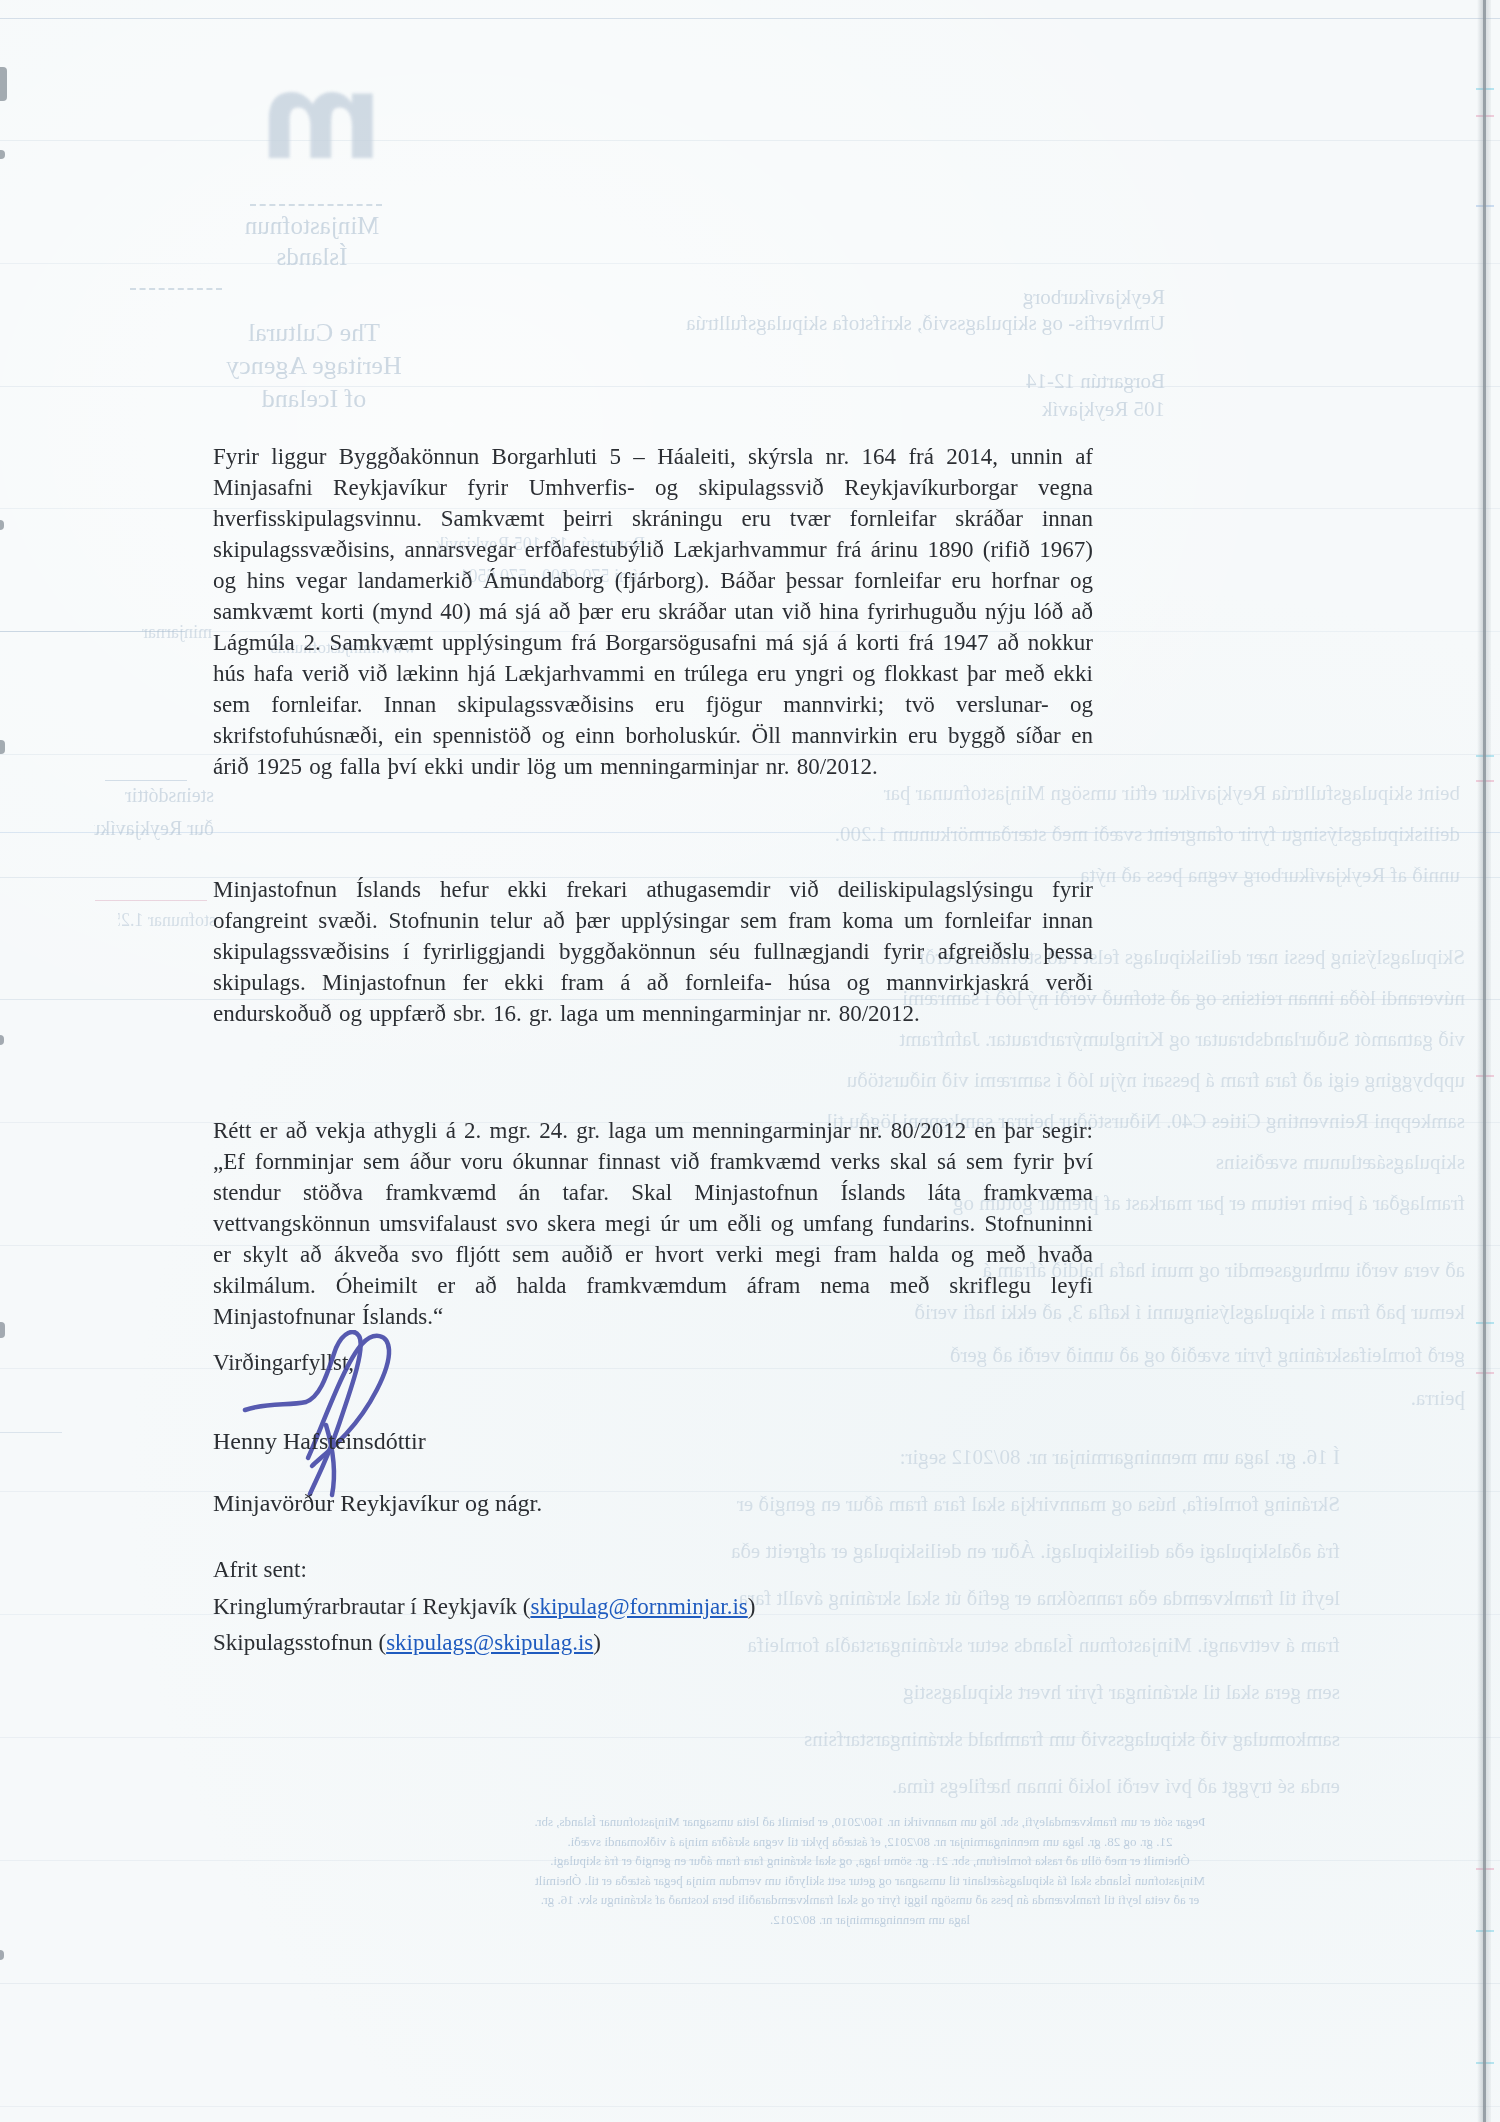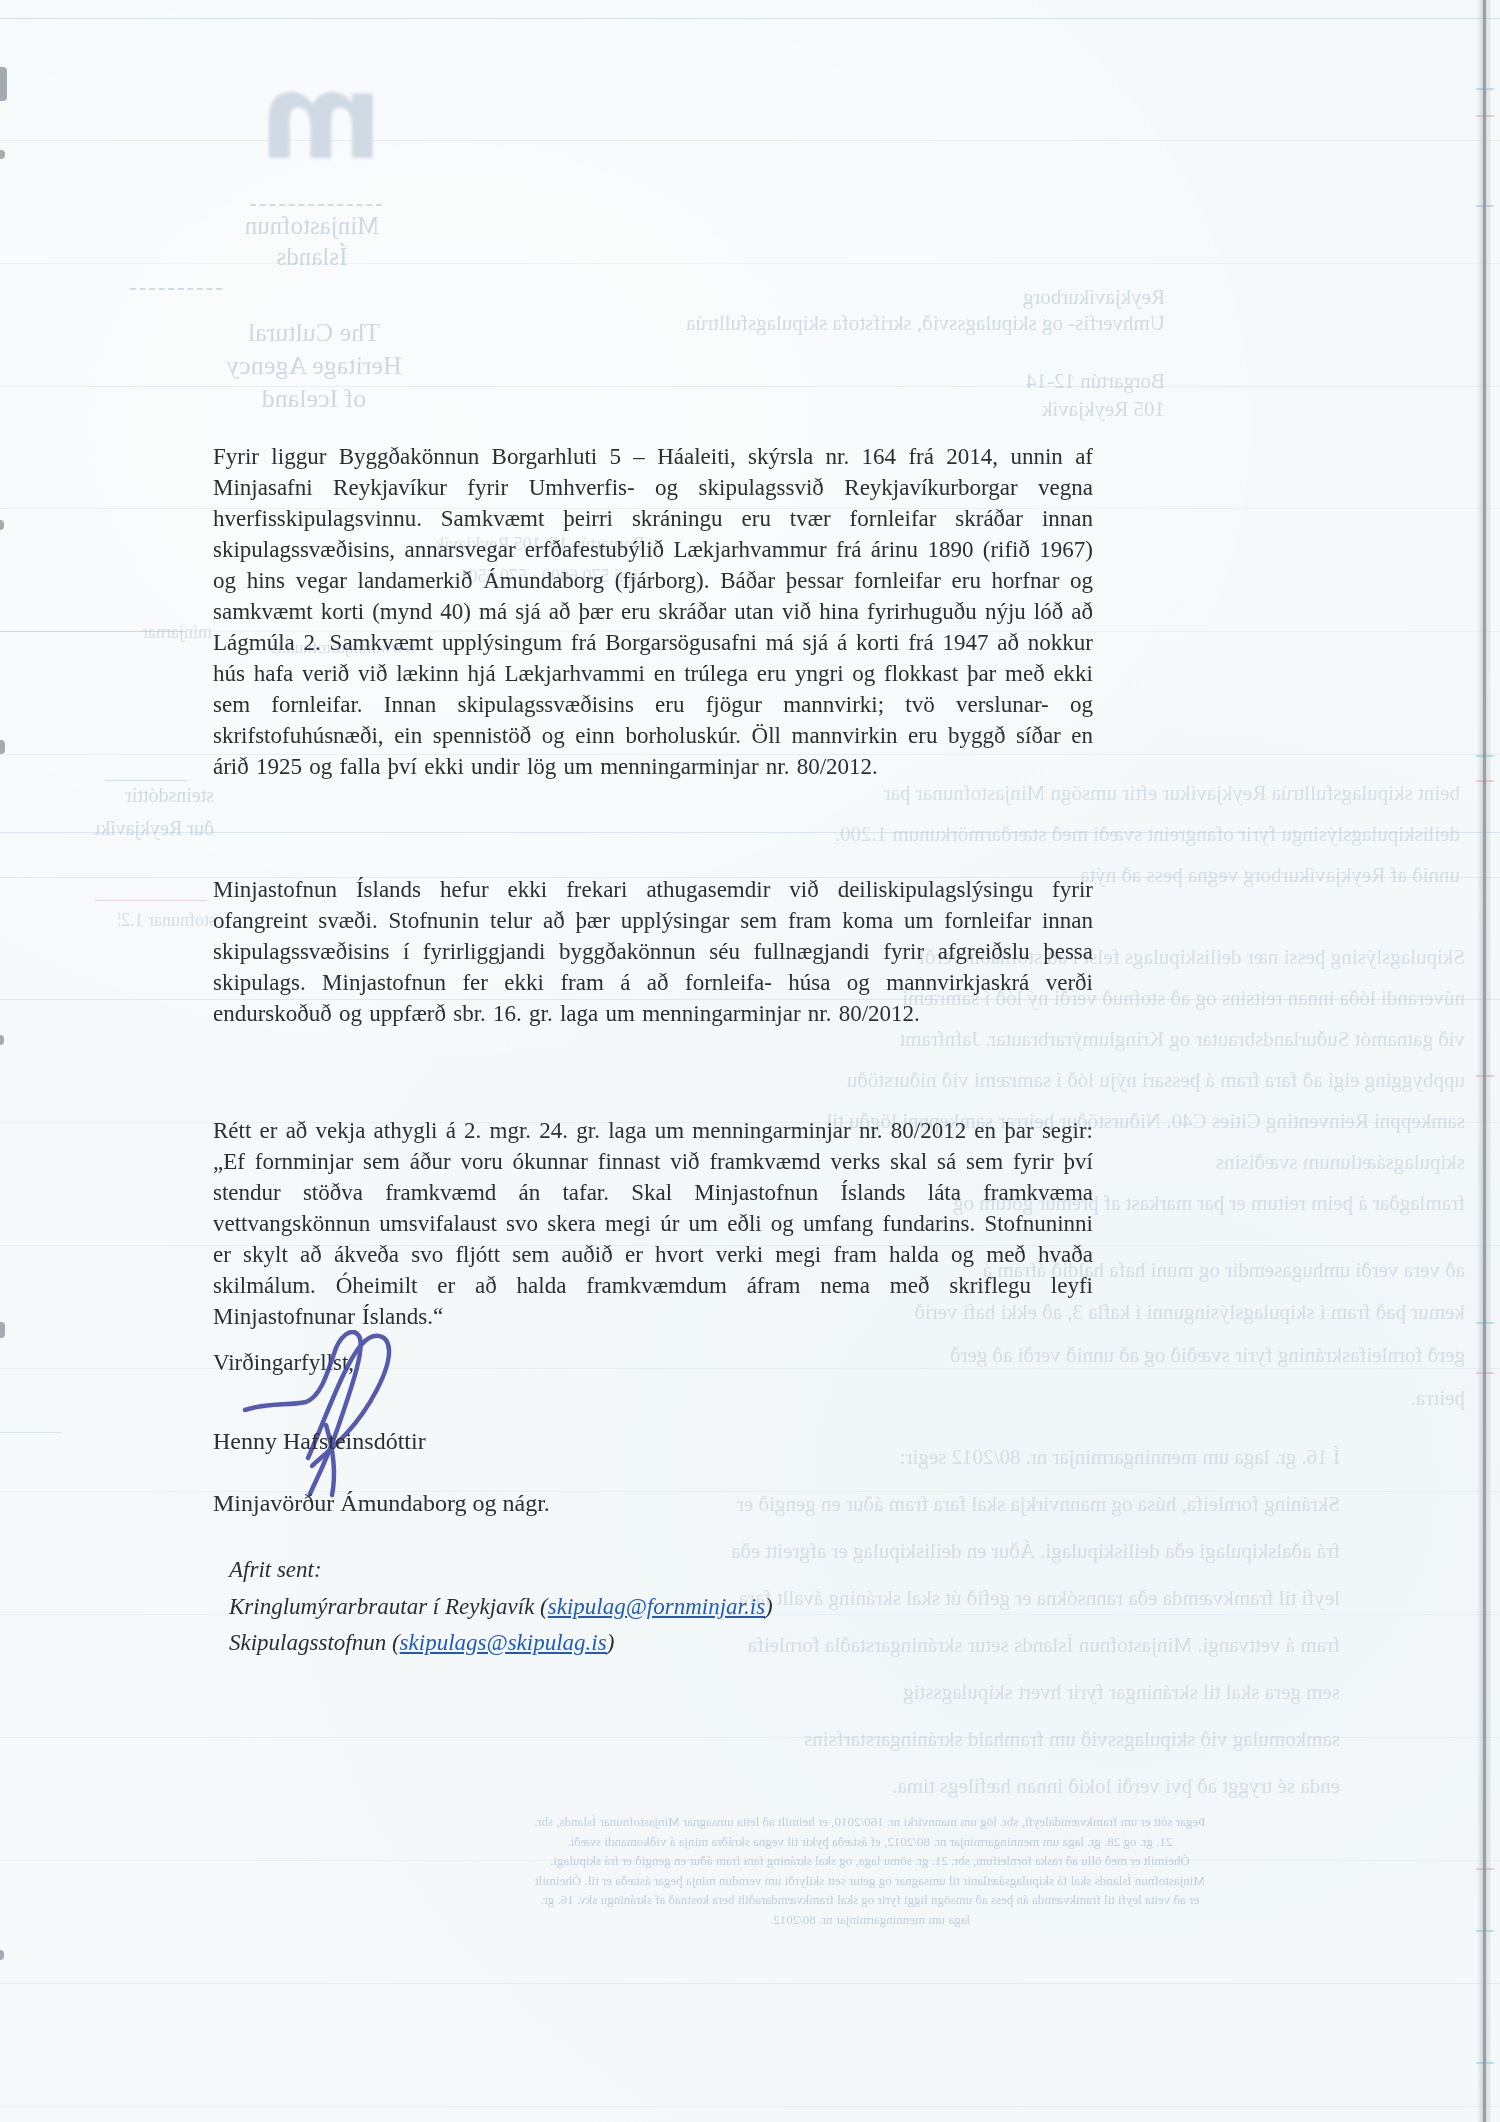--- a/index.html
+++ b/index.html
@@ -52,21 +52,21 @@
   .edge-core{position:absolute;top:0;left:1483px;width:3px;height:2122px;background:#8d969d;opacity:.85;}
   
   .para{
     position:absolute;left:213px;width:880px;
     font-size:23px;line-height:31px;color:#2b2e33;
     text-align:justify;word-spacing:1.5px;
   }
   .italic{}
   .closing{position:absolute;left:213px;font-size:23px;color:#2b2e33;}
   .sig-name{position:absolute;left:213px;font-size:24px;line-height:34px;color:#2b2e33;}
-  .cc-block{position:absolute;left:213px;top:1552px;font-size:23px;line-height:36.5px;color:#2b2e33;font-style:italic;margin-left:16px;}
+  .cc-block{position:absolute;left:213px;top:1552px;font-size:23px;line-height:36.5px;color:#2b2e33;}
   .email-link{color:#1f5bbf;text-decoration:underline;cursor:pointer;}
   .signature-svg{position:absolute;left:240px;top:1330px;}
 </style>
 </head>
 <body>
 
 <div class="page">
 
   <div id="artifact-layer">
       <div class="rule" style="top: 18px; left: 0px; width: 1500px; opacity: 0.28;"></div>
@@ -174,21 +174,21 @@
 
   <svg class="signature-svg" width="210" height="170" viewBox="0 0 210 170">
     <g fill="none" stroke="#4649a8" stroke-width="4.5" stroke-linecap="round" opacity="0.9">
       <path d="M5,80 C28,72 48,76 66,72 C82,66 88,40 96,18 C103,2 114,-2 119,6 C126,18 110,62 97,100 C86,132 76,150 70,164"></path>
       <path d="M68,128 C84,92 104,34 122,14 C134,1 148,4 149,20 C150,40 130,78 106,104 C90,121 78,130 72,136"></path>
       <path d="M86,95 C92,115 97,140 92,165"></path>
     </g>
   </svg>
 
   <div class="sig-name" style="top:1424px">Henny Hafsteinsdóttir</div>
-  <div class="sig-name" style="top:1486px">Minjavörður Ámundaborg og nágr.</div>
+  <div class="sig-name" style="top:1486px">Minjavörður Reykjavíkur og nágr.</div>
 
   <div class="cc-block">
     <div>Afrit sent:</div>
     <div id="cc-list">
         <div><span>Kringlumýrarbrautar í Reykjavík (</span><a class="email-link">skipulag@fornminjar.is</a><span>)</span></div>
         <div><span>Skipulagsstofnun (</span><a class="email-link">skipulags@skipulag.is</a><span>)</span></div>
       </div>
   </div>
 
   <div class="edge-band"></div>

